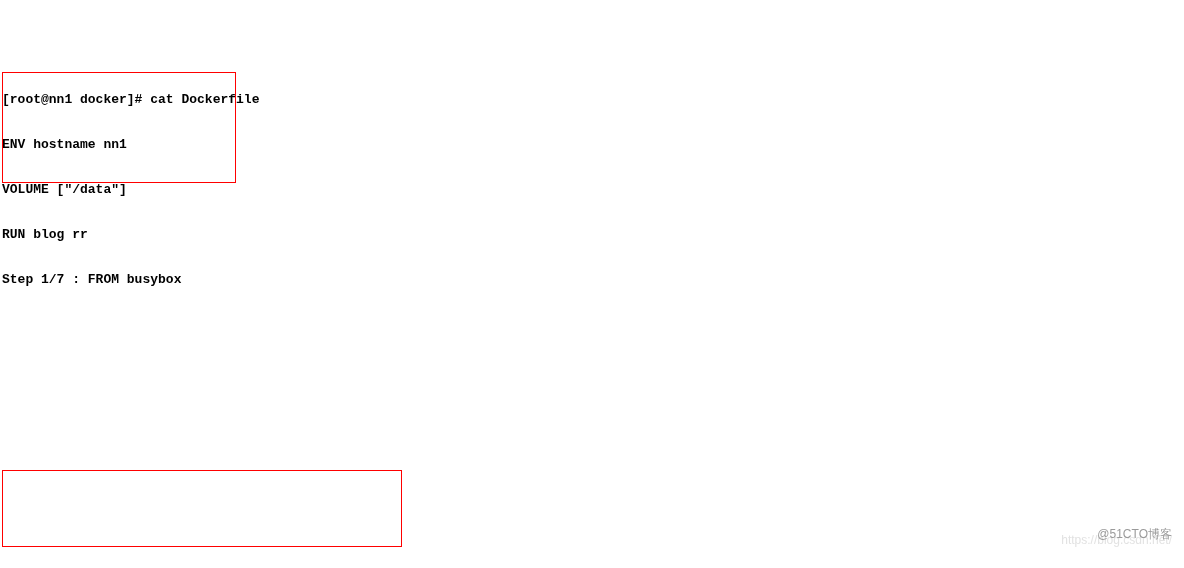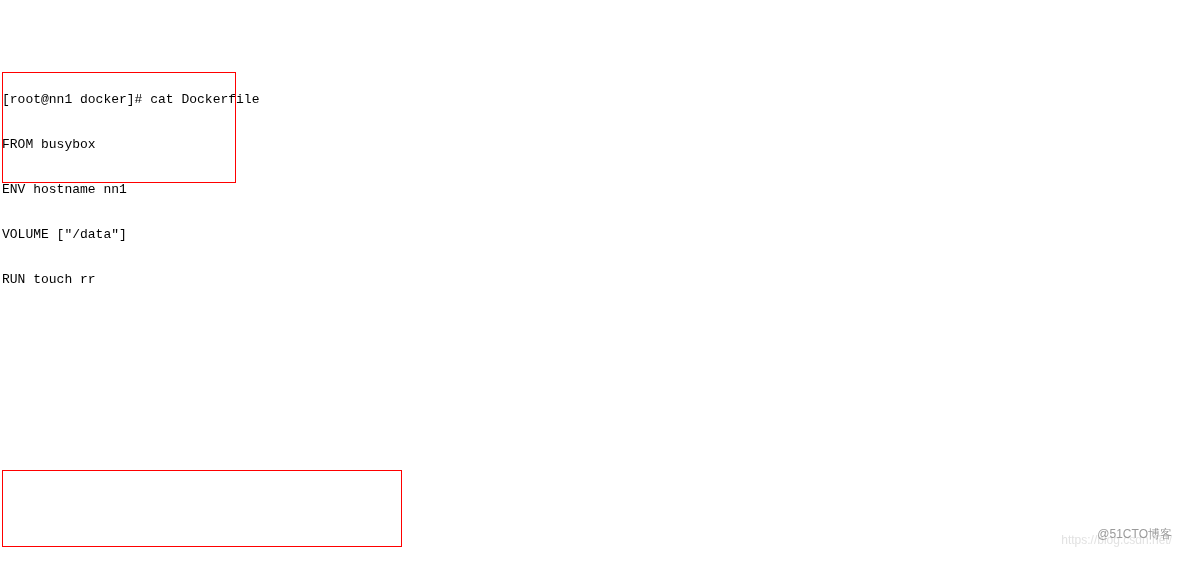--- a/index.html
+++ b/index.html
@@ -17,20 +17,21 @@
       position: relative;
       width: 1184px;
       height: 568px;
       white-space: pre;
     }
     .terminal {
       position: relative;
     }
     .line {
       display: block;
+      font-weight: bold;
     }
     .redbox {
       position: absolute;
       border: 1px solid #ff0000;
       pointer-events: none;
     }
     .redbox1 {
       left: 0px;
       top: 10px;
       width: 234px;
@@ -59,24 +60,24 @@
       font-size: 12px;
     }
   </style>
 </head>
 <body>
 
 
 
 <div class="terminal">
   <span class="line">[root@nn1 docker]# cat Dockerfile</span>
-  <span class="line">FROM busybox</span>
   <span class="line">ENV hostname nn1</span>
   <span class="line">VOLUME ["/data"]</span>
-  <span class="line">RUN touch rr</span>
+  <span class="line">RUN blog rr</span>
+  <span class="line">Step 1/7 : FROM busybox</span>
   
   
   
   
   
   
   
   
   
   

